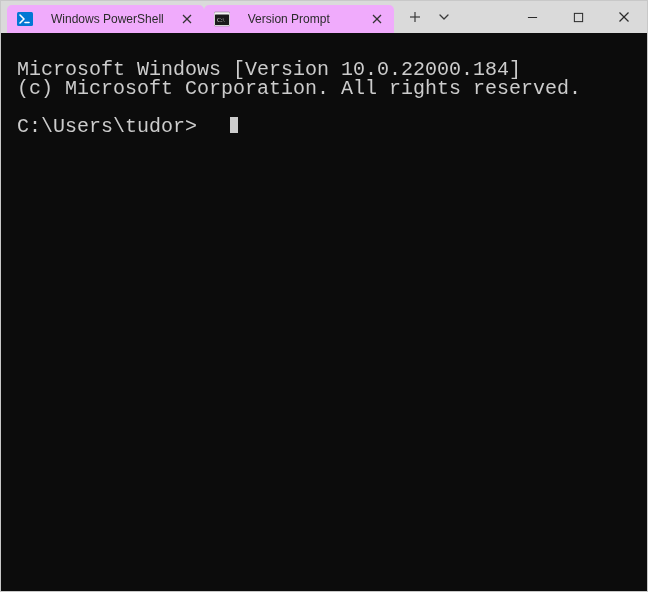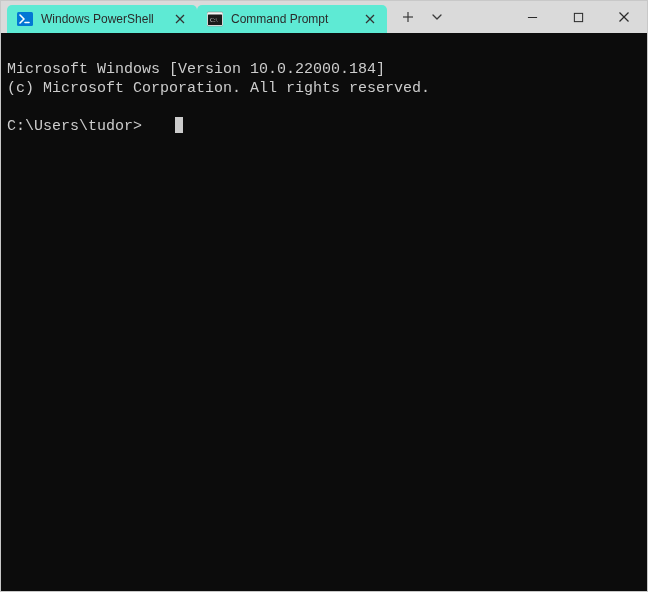--- a/index.html
+++ b/index.html
@@ -45,21 +45,22 @@
       font-size: 12px;
       color: #2b2b2b;
       border-top-left-radius: 5px;
       border-top-right-radius: 5px;
       cursor: pointer;
       min-width: 190px;
       max-width: 210px;
       position: relative;
     }
     .tab.inactive {
-      background: #5eead4;
+      background: #f0abfc;
+      gap: 10px;
     }
     .tab .tab-icon {
       width: 16px;
       height: 16px;
       margin-right: 8px;
       flex-shrink: 0;
     }
     .tab .tab-label {
       flex: 1;
       white-space: nowrap;
@@ -105,23 +106,23 @@
       align-items: center;
       justify-content: center;
       cursor: pointer;
       color: #2b2b2b;
     }
     .terminal {
       flex: 1;
       background: #0c0c0c;
       color: #cccccc;
       font-family: Consolas, "Courier New", monospace;
-      font-size: 15px;
+      font-size: 20px;
       line-height: 19px;
-      padding: 8px 6px;
+      padding: 8px 16px;
       white-space: pre;
       overflow: hidden;
     }
     .prompt-line {
       display: flex;
       gap: 32px;
     }
     .cursor {
       display: inline-block;
       width: 8px;
@@ -169,21 +170,21 @@
       </div>
 
       <div class="tab inactive">
         <span class="tab-icon">
           <svg viewBox="0 0 16 16" width="16" height="16">
             <rect x="0" y="1" width="16" height="14" rx="1.5" fill="#f5f5f5" stroke="#888" stroke-width="0.6"></rect>
             <rect class="cmd-icon-bg" x="1" y="3.5" width="14" height="10.5" rx="0.5"></rect>
             <text x="3" y="11" font-size="6" fill="#d0d0d0" font-family="Consolas">C:\</text>
           </svg>
         </span>
-        <span class="tab-label">Command Prompt</span>
+        <span class="tab-label">Version Prompt</span>
         <span class="tab-close">
           <svg viewBox="0 0 10 10" width="10" height="10">
             <line x1="1" y1="1" x2="9" y2="9" stroke="#333" stroke-width="1.2"></line>
             <line x1="9" y1="1" x2="1" y2="9" stroke="#333" stroke-width="1.2"></line>
           </svg>
         </span>
       </div>
 
     </div>
 

